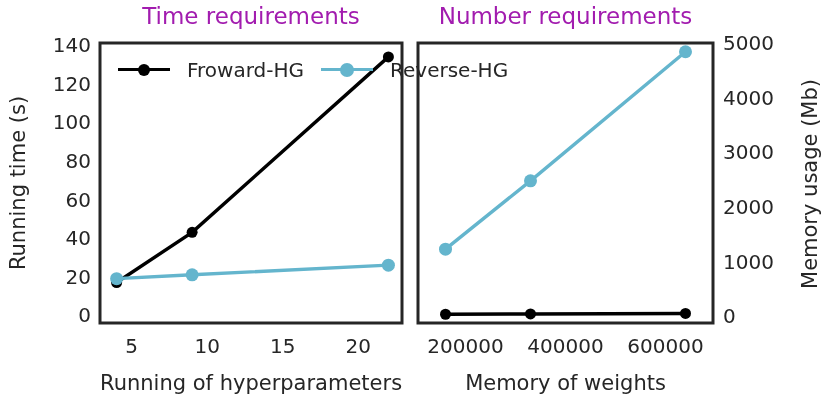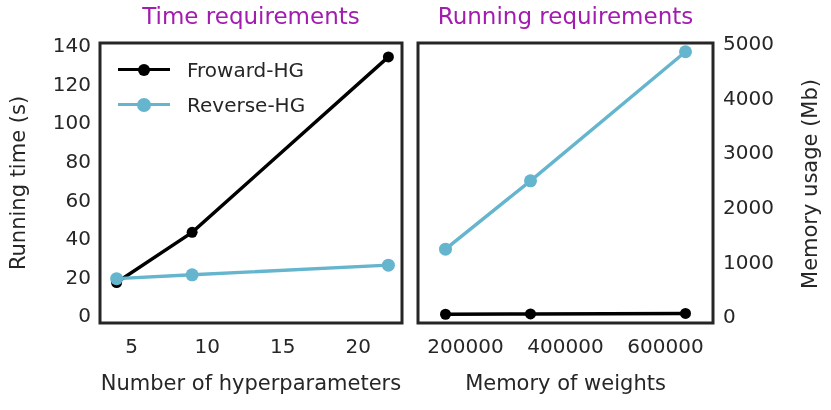--- a/index.html
+++ b/index.html
@@ -23,21 +23,21 @@
   }
   .x-label.left{left:100px;width:302px;}
   .x-label.right{left:418px;width:295px;}
   .y-label{
     position:absolute;font-size:21px;color:#262626;white-space:nowrap;
     transform:translate(-50%,-50%) rotate(-90deg);
   }
   .y-label.left{left:18px;top:183px;}
   .y-label.right{left:810px;top:184px;}
   .legend{
-    position:absolute;left:118px;top:57px;display:flex;flex-direction:column;gap:9px;
+    position:absolute;left:118px;top:57px;display:flex;gap:17px;
   }
   .legend-item{display:flex;align-items:center;gap:17px;height:26px;}
   .swatch{position:relative;width:52px;height:26px;flex:0 0 auto;}
   .swatch .line{position:absolute;left:0;top:50%;margin-top:-2px;width:100%;height:3.4px;}
   .swatch .dot{position:absolute;left:50%;top:50%;transform:translate(-50%,-50%);border-radius:50%;}
   .legend-label{font-size:20px;color:#262626;white-space:nowrap;}
 </style>
 </head>
 <body>
 
@@ -79,26 +79,26 @@
       <circle cx="445.5" cy="314.25" r="5.5" fill="#000000"></circle>
       <circle cx="530.5" cy="313.9765625" r="5.5" fill="#000000"></circle>
       <circle cx="685.5" cy="313.4296875" r="5.5" fill="#000000"></circle>
       <polyline points="445.5,249.171875 530.5,180.8125 685.5,51.75" fill="none" stroke="#64B5CD" stroke-width="3.4" stroke-linecap="round"></polyline>
       <circle cx="445.5" cy="249.171875" r="6.5" fill="#64B5CD"></circle>
       <circle cx="530.5" cy="180.8125" r="6.5" fill="#64B5CD"></circle>
       <circle cx="685.5" cy="51.75" r="6.5" fill="#64B5CD"></circle>
     </svg>
 
   <div class="plot-title left">Time requirements</div>
-  <div class="plot-title right">Running requirements</div>
+  <div class="plot-title right">Number requirements</div>
 
   <div class="y-label left">Running time (s)</div>
   <div class="y-label right">Memory usage (Mb)</div>
 
-  <div class="x-label left">Number of hyperparameters</div>
+  <div class="x-label left">Running of hyperparameters</div>
   <div class="x-label right">Memory of weights</div>
 
   <div class="legend">
     <div class="legend-item">
       <span class="swatch">
         <span class="line" style="background: rgb(0, 0, 0);"></span>
         <span class="dot" style="background: rgb(0, 0, 0); width: 12px; height: 12px;"></span>
       </span>
       <span class="legend-label">Froward-HG</span>
     </div>

